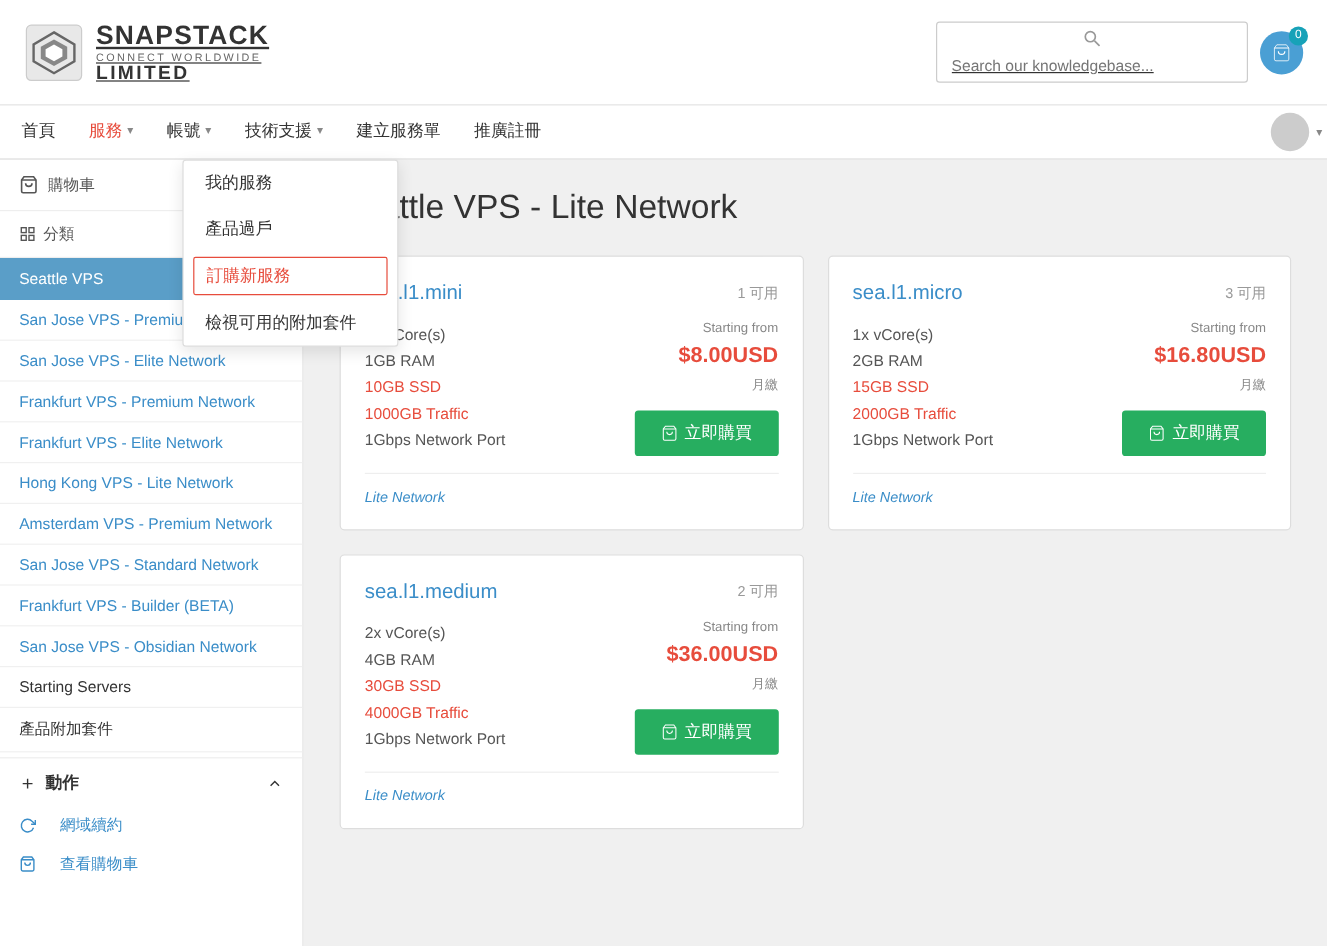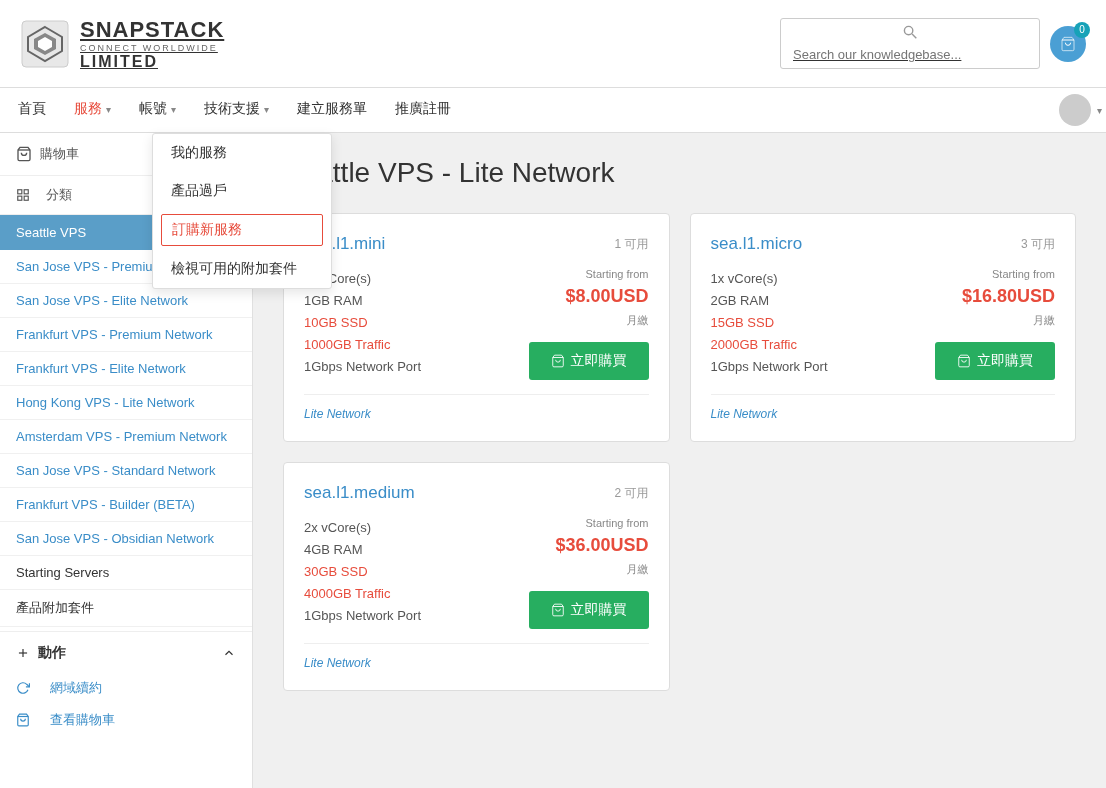--- a/index.html
+++ b/index.html
@@ -170,21 +170,21 @@
       border-bottom: 1px solid #eee;
       gap: 8px;
     }
     .sidebar-section-label {
       padding: 10px 16px;
       font-size: 13px;
       color: #555;
       border-bottom: 1px solid #eee;
       display: flex;
       align-items: center;
-      gap: 16px;
+      gap: 6px;
     }
     .sidebar-active-item {
       background: #5a9ec8;
       color: #fff;
       padding: 10px 16px;
       font-size: 13px;
       cursor: pointer;
     }
     .sidebar-link {
       display: block;

